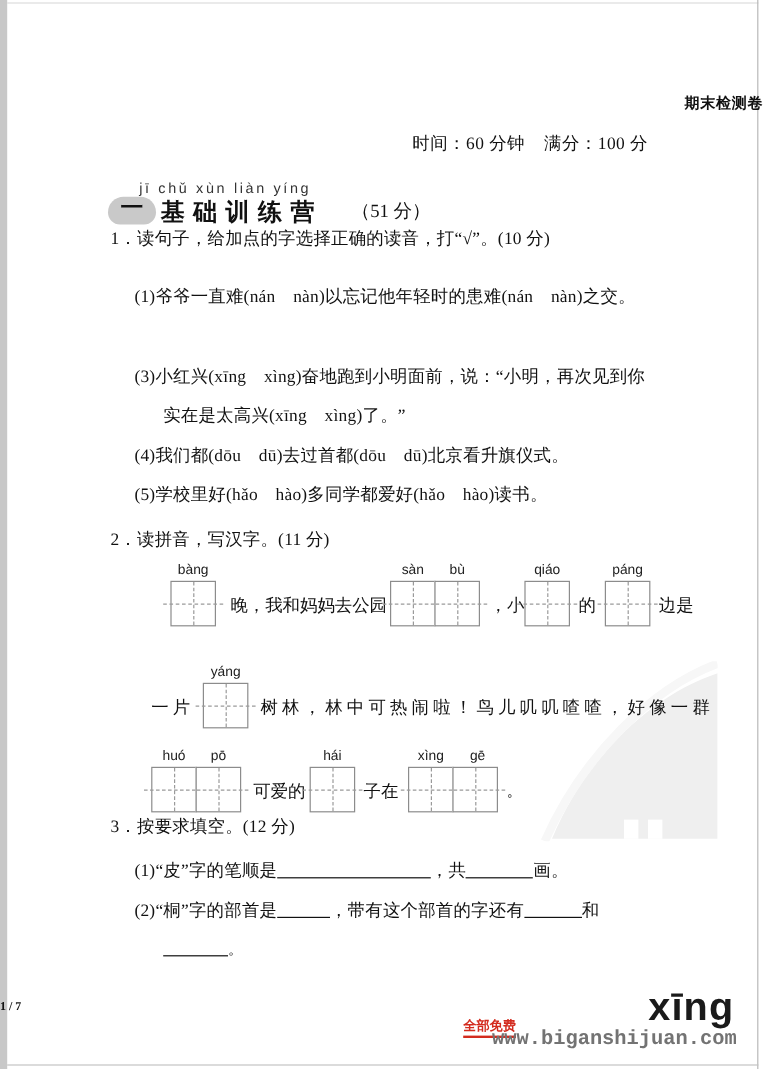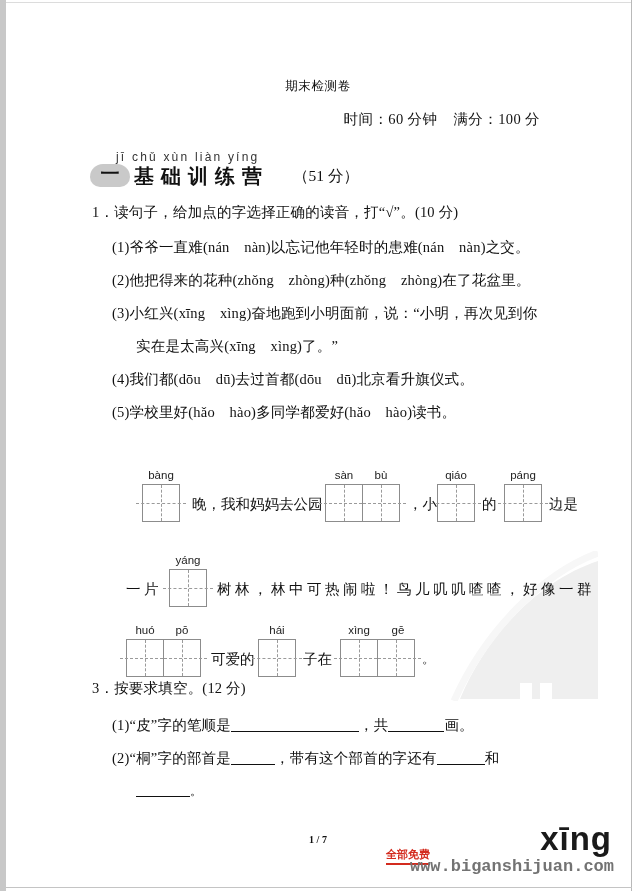--- a/index.html
+++ b/index.html
@@ -62,23 +62,23 @@
     left: 0; top: 0;
     width: 636px;
     height: 891px;
   }
 
   
   .doc-title {
     position: absolute;
     top: 78px;
     left: 0; right: 0;
-    text-align: center;
-    font-family: "Liberation Sans", "DejaVu Sans", sans-serif;
-    font-weight: normal;
+    text-align: right;
+    font-family: "Liberation Sans", "DejaVu Sans", sans-serif;
+    font-weight: bold;
     font-size: 12.5px;
     letter-spacing: 0.6px;
     color: #111;
   }
   .meta-line {
     position: absolute;
     top: 110px;
     left: 0;
     width: 540px;
     text-align: right;
@@ -215,21 +215,20 @@
     color: #111;
     white-space: nowrap;
   }
   .inline-text.spaced { letter-spacing: 3.5px; }
 
   
   .page-num {
     position: absolute;
     bottom: 46px;
     left: 0; right: 0;
-    text-align: center;
     font-size: 10px;
     color: #111;
     font-weight: bold;
   }
   .watermark {
     position: absolute;
     right: 20px;
     bottom: 8px;
     width: 230px;
     height: 62px;
@@ -294,31 +293,33 @@
     </div>
 
     <div class="section-head">
       <div class="sec-badge"></div>
       <div class="sec-badge-num">一</div>
       <div class="sec-pinyin">jī  chǔ xùn liàn yíng</div>
       <div class="sec-title">基础训练营</div>
       <div class="sec-points">（51 分）</div>
     </div>
 
-    <div class="qline" style="top:203px; left:92px;">
+    <div class="qline" style="top:189px; left:92px;">
       <span>1．</span><span>读句子，给加点的字选择正确的读音，打“√”。(10 分)</span>
     </div>
 
     <div class="qline" style="top:238px; left:112px;">(1)爷爷一直难(nán　nàn)以忘记他年轻时的患难(nán　nàn)之交。</div>
-    <div class="qline" style="top:271px; left:112px;">(2)他把得来的花种(zhǒng　zhòng)种(zhǒng　zhòng)在了花盆里。</div>
     <div class="qline" style="top:304px; left:112px;">(3)小红兴(xīng　xìng)奋地跑到小明面前，说：“小明，再次见到你</div>
     <div class="qline" style="top:337px; left:136px;">实在是太高兴(xīng　xìng)了。”</div>
     <div class="qline" style="top:370px; left:112px;">(4)我们都(dōu　dū)去过首都(dōu　dū)北京看升旗仪式。</div>
     <div class="qline" style="top:403px; left:112px;">(5)学校里好(hǎo　hào)多同学都爱好(hǎo　hào)读书。</div>
 
+    <div class="qline" style="top:440px; left:92px;">
+      <span>2．</span><span>读拼音，写汉字。(11 分)</span>
+    </div>
 
     <div class="tzg-pinyin" style="left:142px; top:469px; width:38px;">bàng</div>
     <div class="tzg" style="left:142px; top:484px;">
       <div class="cell"></div>
     </div>
     <div class="inline-text" style="left:192px; top:495px;">晚，我和妈妈去公园</div>
 
     <div class="tzg-pinyin" style="left:325px; top:469px; width:38px;">sàn</div>
     <div class="tzg-pinyin" style="left:362px; top:469px; width:38px;">bù</div>
     <div class="tzg" style="left:325px; top:484px;">

